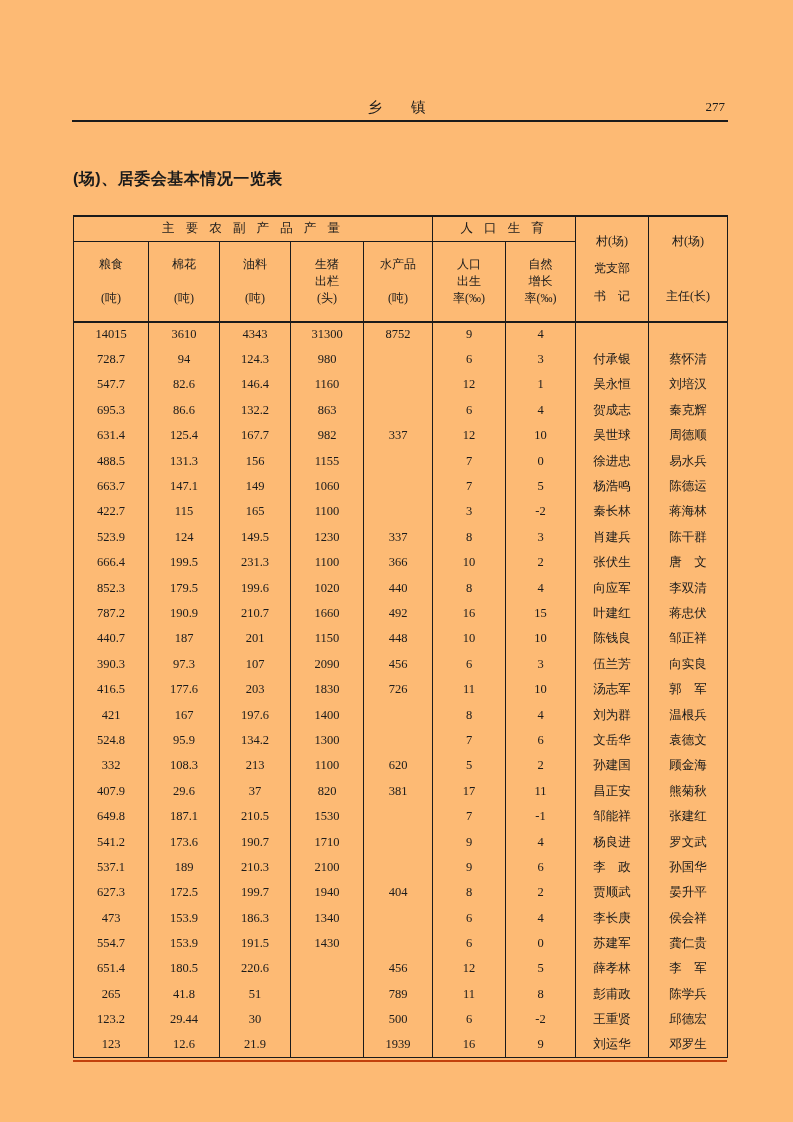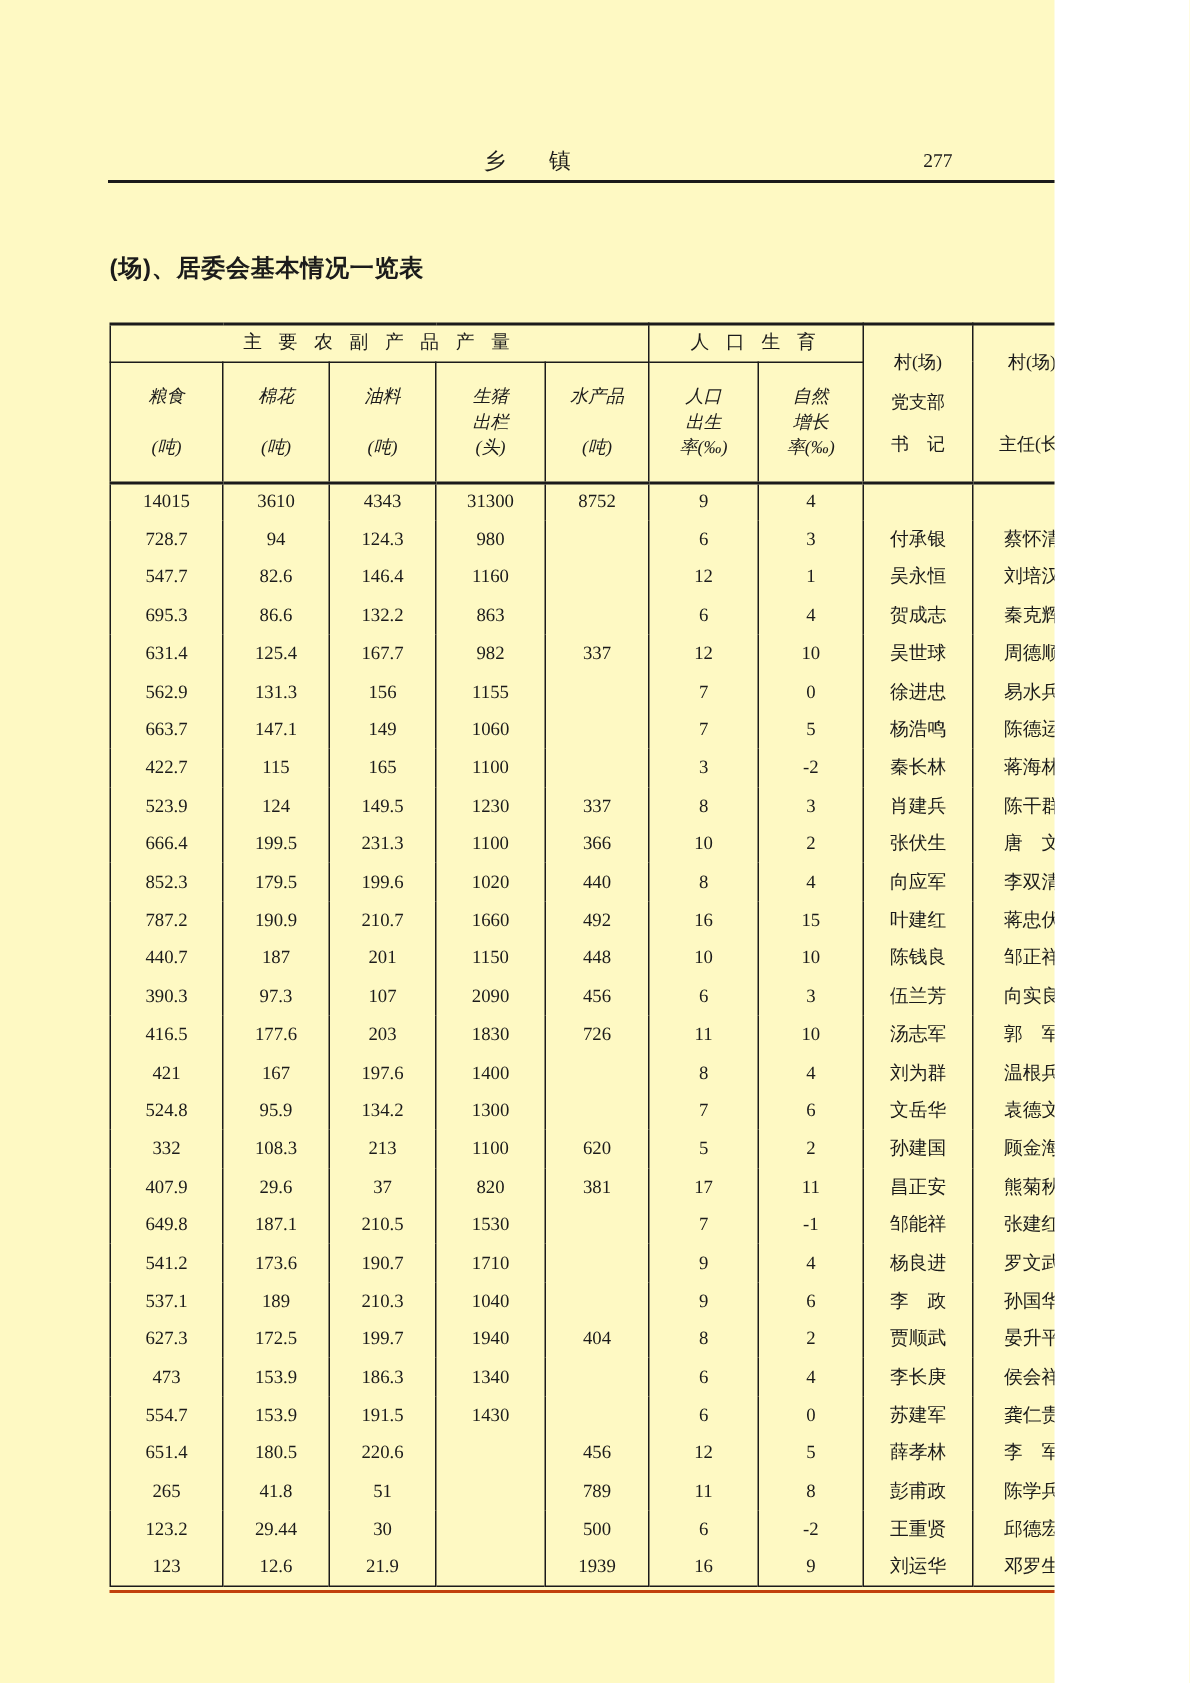--- a/index.html
+++ b/index.html
@@ -2,21 +2,21 @@
 <html><head>
 <meta charset="utf-8">
 <style>
   html,body { margin:0; padding:0; }
   body {
     width:793px; height:1122px; background:#ffffff;
     font-family:"Liberation Serif","DejaVu Serif",serif;
     color:#1b1b1b;
     -webkit-font-smoothing:antialiased;
   }
-  .page { position:relative; width:703px; height:1122px; overflow:hidden; background:#fef9c3; }
+  .page { position:relative; width:793px; height:1122px; overflow:hidden; background:#fdba74; }
 
   
   .running-title {
     position:absolute; top:98px; left:0; width:100%;
     text-align:center; font-size:14.5px; font-weight:500;
   }
   .page-num {
     position:absolute; top:99px; right:68px; font-size:13px;text-align:right;
   }
   .head-rule {
@@ -50,21 +50,21 @@
   thead th { border-left:1px solid #1b1b1b; border-right:1px solid #1b1b1b; }
   tr.r1 { height:25px; }
   tr.r1 th.group { border-bottom:1px solid #1b1b1b; font-size:12.5px; letter-spacing:4px; }
   tr.r2 { height:57px; }
   tr.r2 th { border-bottom:2px solid #1b1b1b; font-size:12px; }
   th.th-rowspan { border-bottom:2px solid #1b1b1b; font-size:12px; }
   .th-stack {
     display:flex; flex-direction:column; justify-content:space-between; align-items:center;
     line-height:15px;
   }
-  tr.r2 .th-stack { height:49px; margin:15px auto;font-style:italic; }
+  tr.r2 .th-stack { height:49px; margin:15px auto; }
   th.th-rowspan .th-stack { height:70px; margin:16px auto; }
 
   tbody tr { height:25.4px; }
   tbody td {
     border-left:1px solid #1b1b1b; border-right:1px solid #1b1b1b;
     font-size:12.5px;
   }
 </style>
 </head>
 <body>
@@ -206,21 +206,21 @@
             <td>125.4</td>
             <td>167.7</td>
             <td>982</td>
             <td>337</td>
             <td>12</td>
             <td>10</td>
             <td>吴世球</td>
             <td>周德顺</td>
           </tr>
           <tr>
-            <td>562.9</td>
+            <td>488.5</td>
             <td>131.3</td>
             <td>156</td>
             <td>1155</td>
             <td></td>
             <td>7</td>
             <td>0</td>
             <td>徐进忠</td>
             <td>易水兵</td>
           </tr>
           <tr>
@@ -385,21 +385,21 @@
             <td></td>
             <td>9</td>
             <td>4</td>
             <td>杨良进</td>
             <td>罗文武</td>
           </tr>
           <tr>
             <td>537.1</td>
             <td>189</td>
             <td>210.3</td>
-            <td>1040</td>
+            <td>2100</td>
             <td></td>
             <td>9</td>
             <td>6</td>
             <td>李　政</td>
             <td>孙国华</td>
           </tr>
           <tr>
             <td>627.3</td>
             <td>172.5</td>
             <td>199.7</td>

